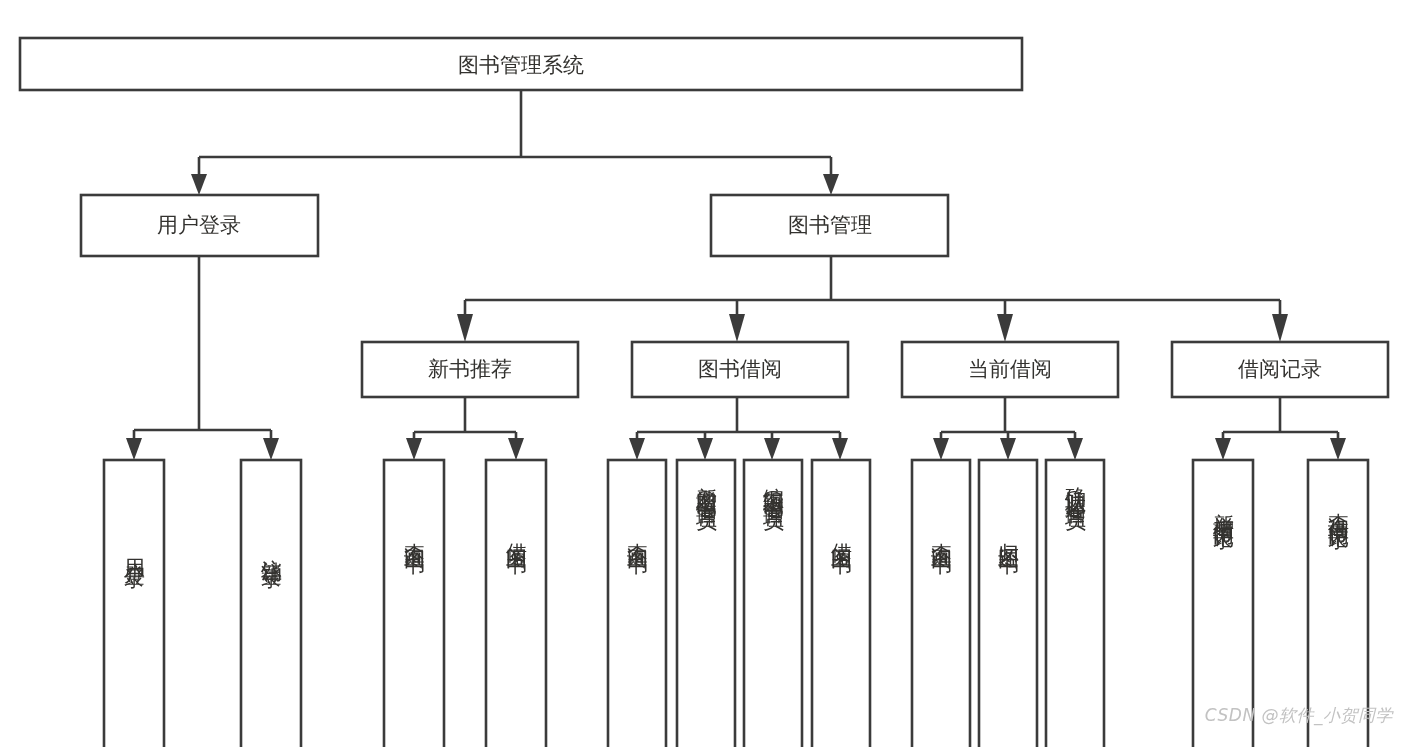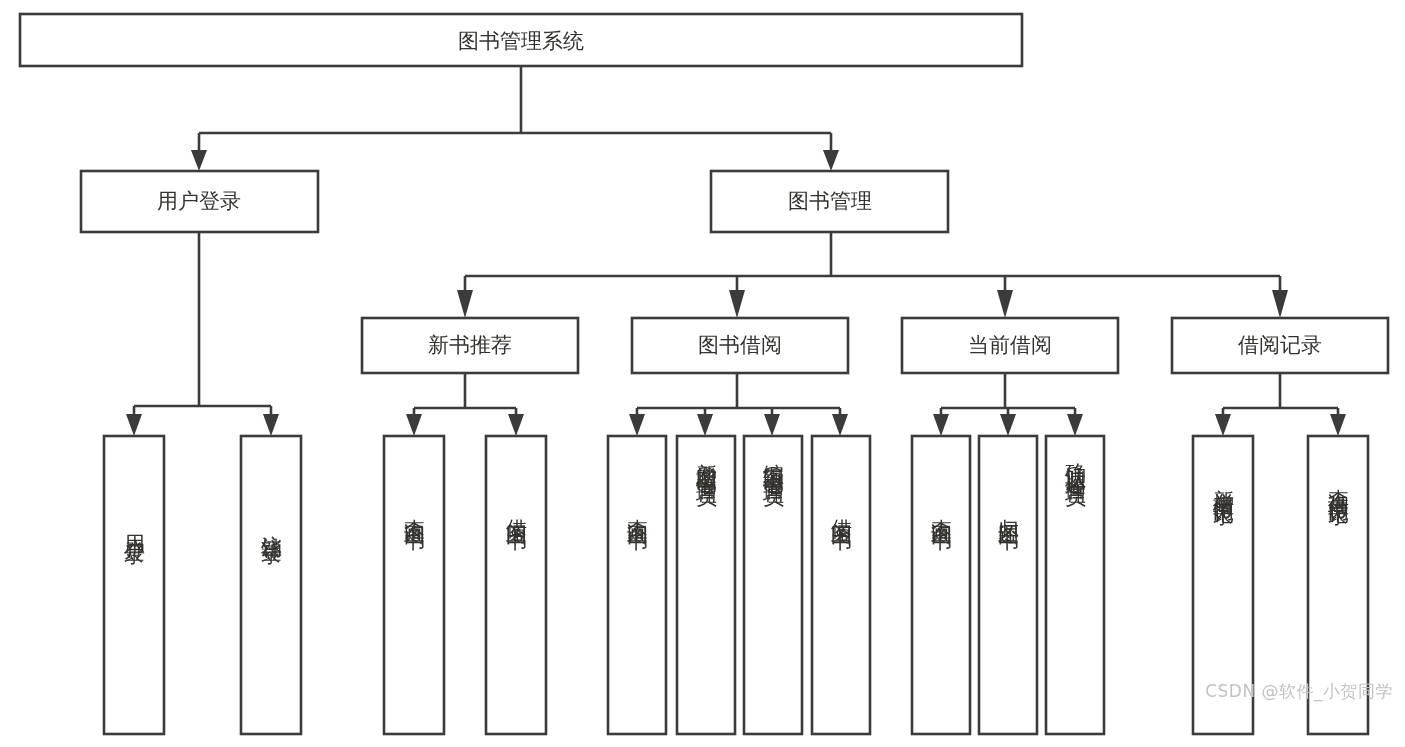--- a/index.html
+++ b/index.html
@@ -13,20 +13,21 @@
     height: 747px;
     font-family: "DejaVu Sans", "Liberation Sans", sans-serif;
     overflow: hidden;
     position: relative;
   }
   #diagram-root {
     position: relative;
     width: 1405px;
     height: 709px;
     background: #ffffff;
+    margin-top: 24px;
   }
   svg.diagram-canvas {
     position: absolute;
     left: 0;
     top: 0;
     width: 1405px;
     height: 747px;
     display: block;
   }
   .node-box {
@@ -72,20 +73,21 @@
   .watermark {
     position: absolute;
     right: 12px;
     bottom: 6px;
     font-family: "DejaVu Sans", "Liberation Sans", sans-serif;
     font-size: 17px;
     color: #c2c2c2;
     letter-spacing: 0.5px;
     user-select: none;
     white-space: nowrap;
+    font-style: italic;
   }
 </style>
 </head>
 <body>
 
 <div id="diagram-root">
 
   <svg class="diagram-canvas" viewBox="0 0 1405 747" xmlns="http://www.w3.org/2000/svg">
 
     <g>

